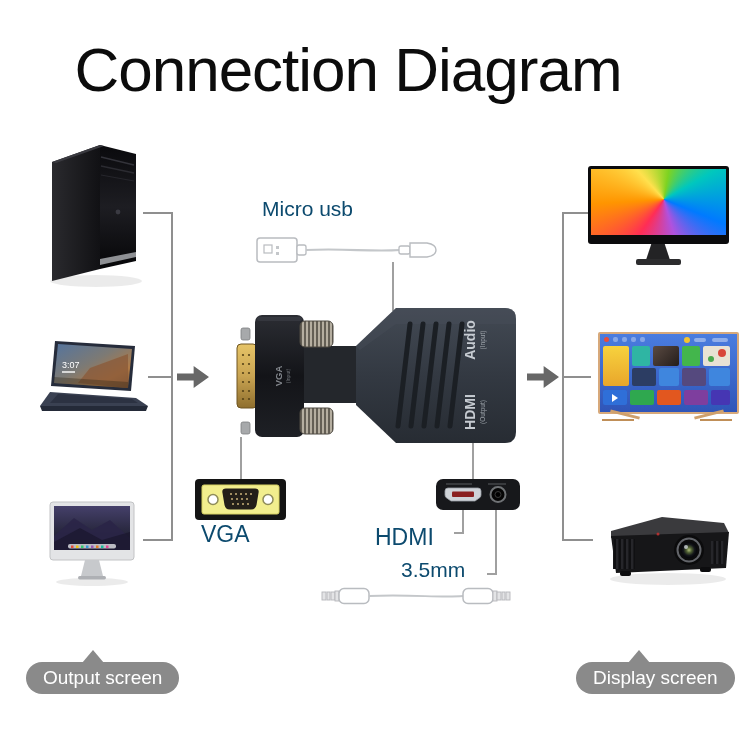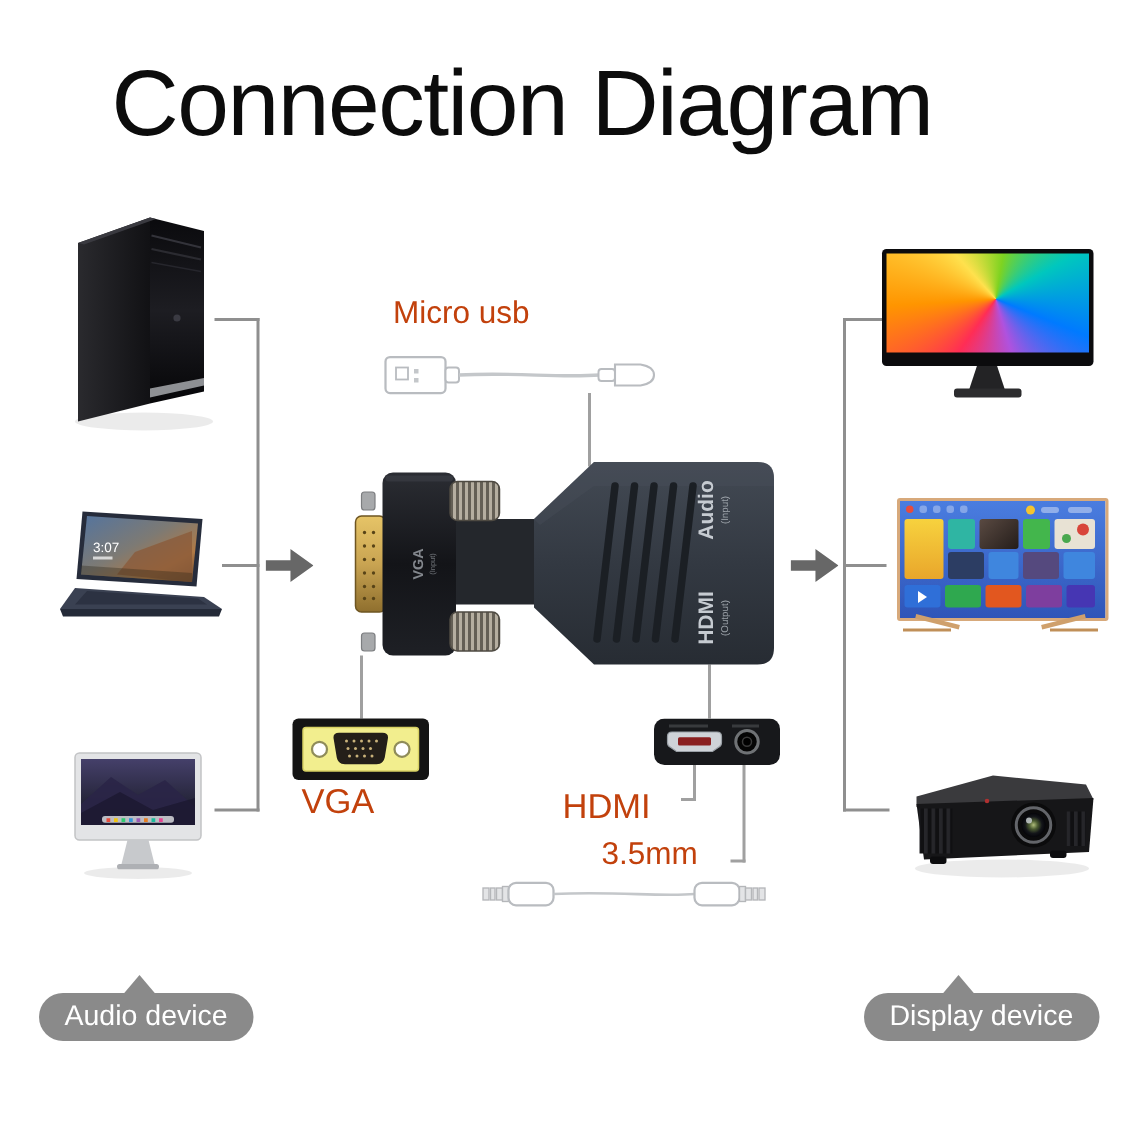--- a/index.html
+++ b/index.html
@@ -9,21 +9,21 @@
   
   .title{left:0;top:34px;width:696px;text-align:center;font-size:62px;letter-spacing:-1px;
          color:#0c0c0c;font-weight:400;}
   
   .bline{position:absolute;background:#8f8f8f;}
   .tline{position:absolute;background:#a0a0a0;}
   
   .blockarrow{position:absolute;width:32px;height:22px;background:#676767;
     clip-path:polygon(0 34%,52% 34%,52% 0,100% 50%,52% 100%,52% 66%,0 66%);}
   
-  .callout{position:absolute;color:#c2410c;font-size:21px;}
+  .callout{position:absolute;color:#0c4a6e;font-size:21px;}
   
   .badge{position:absolute;height:32px;line-height:32px;padding:0 17px;border-radius:17px;
          background:#8a8a8a;color:#ffffff;font-size:19px;white-space:nowrap;}
   .badge-tri{position:absolute;width:0;height:0;border-left:11px solid transparent;
          border-right:11px solid transparent;border-bottom:13px solid #8a8a8a;}
   
   .mon-bezel{position:absolute;left:0;top:6px;width:141px;height:78px;background:#0b0b0d;
              border-radius:3px;padding:0;}
   .mon-screen{position:absolute;left:3px;top:9px;width:135px;height:66px;
     background:conic-gradient(from 215deg at 54% 46%,#ff2d55,#ff9500,#ffe14d,#7ed321,#00c7be,#007aff,#af52de,#ff2d55);}
@@ -346,18 +346,18 @@
     <circle cx="93" cy="45" r="15" fill="#0b0b0c"></circle>
     <circle cx="93" cy="45" r="11.5" fill="none" stroke="#63656a" stroke-width="2"></circle>
     <circle cx="93" cy="45" r="8" fill="url(#lensG)"></circle>
     <circle cx="90" cy="42" r="2" fill="#cfd6da" opacity="0.8"></circle>
     <circle cx="62" cy="29" r="1.5" fill="#b03030"></circle>
     <rect x="24" y="66" width="11" height="5" rx="2" fill="#0c0c0e"></rect>
     <rect x="104" y="62" width="11" height="5" rx="2" fill="#0c0c0e"></rect>
   </svg>
 
   <div class="badge-tri" style="left:82px;top:650px;"></div>
-  <div class="badge" style="left:26px;top:662px;">Audio device</div>
+  <div class="badge" style="left:26px;top:662px;">Output screen</div>
 
   <div class="badge-tri" style="left:628px;top:650px;"></div>
-  <div class="badge" style="left:576px;top:662px;">Display device</div>
+  <div class="badge" style="left:576px;top:662px;">Display screen</div>
 
 </div>
 
 </body></html>

